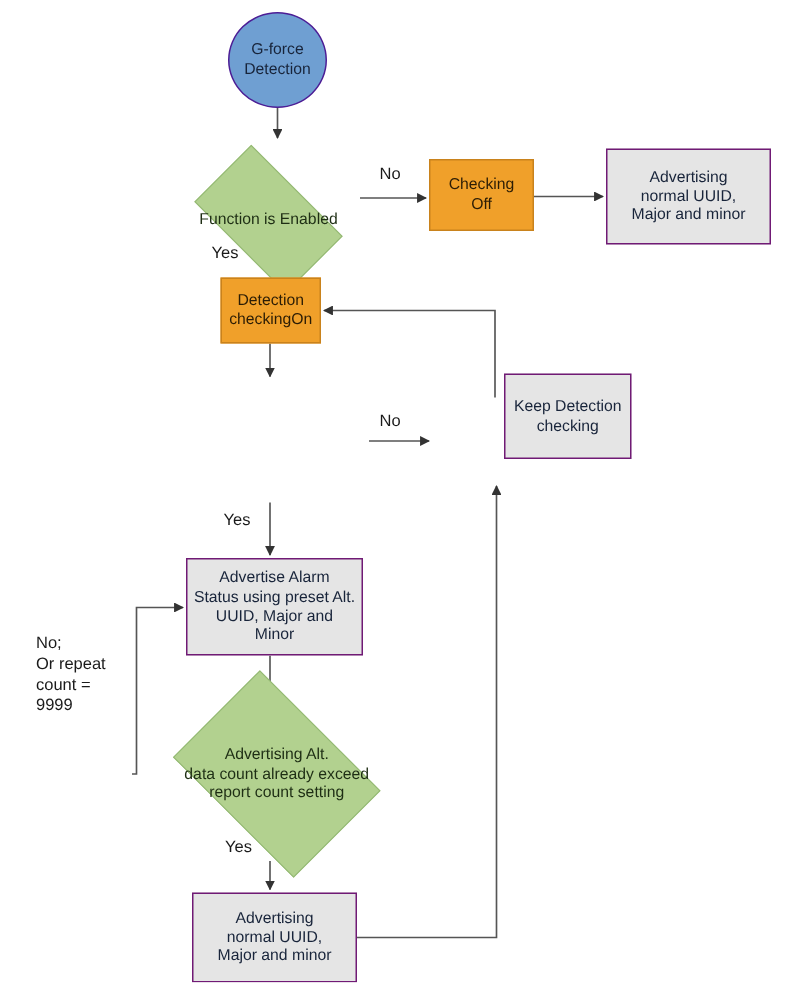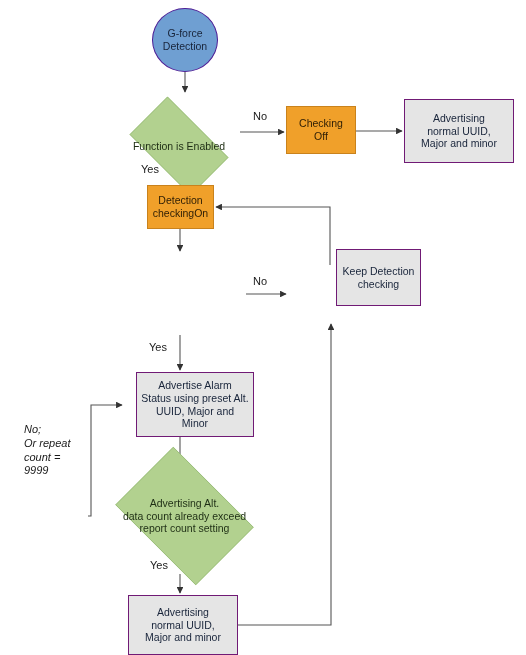--- a/index.html
+++ b/index.html
@@ -149,21 +149,21 @@
     <span class="lbl">Detection
 checkingOn</span>
   </div>
 
 
   <div class="node n-process-blue" style="left:288px; top:249px; width:85px; height:57px;margin-left:48px;">
     <span class="lbl">Keep Detection
 checking</span>
   </div>
 
-  <div class="node n-process-blue" style="left:136px; top:372px; width:118px; height:65px;">
+  <div class="node n-process-blue" style="left:124px; top:372px; width:118px; height:65px;">
     <span class="lbl">Advertise Alarm
 Status using preset Alt.
 UUID, Major and
 Minor</span>
   </div>
 
   <div class="node n-decision" style="left:104px; top:458px; width:161px; height:116px;">
     <span class="dia"></span>
     <span class="lbl">Advertising Alt.
 data count already exceed
@@ -177,20 +177,20 @@
   </div>
 
   <div class="edge-label" style="left:253px; top:110px;">No</div>
 
   <div class="edge-label" style="left:141px; top:163px;">Yes</div>
 
   <div class="edge-label" style="left:253px; top:275px;">No</div>
 
   <div class="edge-label" style="left:149px; top:341px;">Yes</div>
 
-  <div class="edge-label" style="left:24px; top:423px;font-style:italic;">No;
+  <div class="edge-label" style="left:24px; top:423px;">No;
 Or repeat
 count =
 9999</div>
 
   <div class="edge-label" style="left:150px; top:559px;">Yes</div>
 
 </div>
 
 </body></html>

